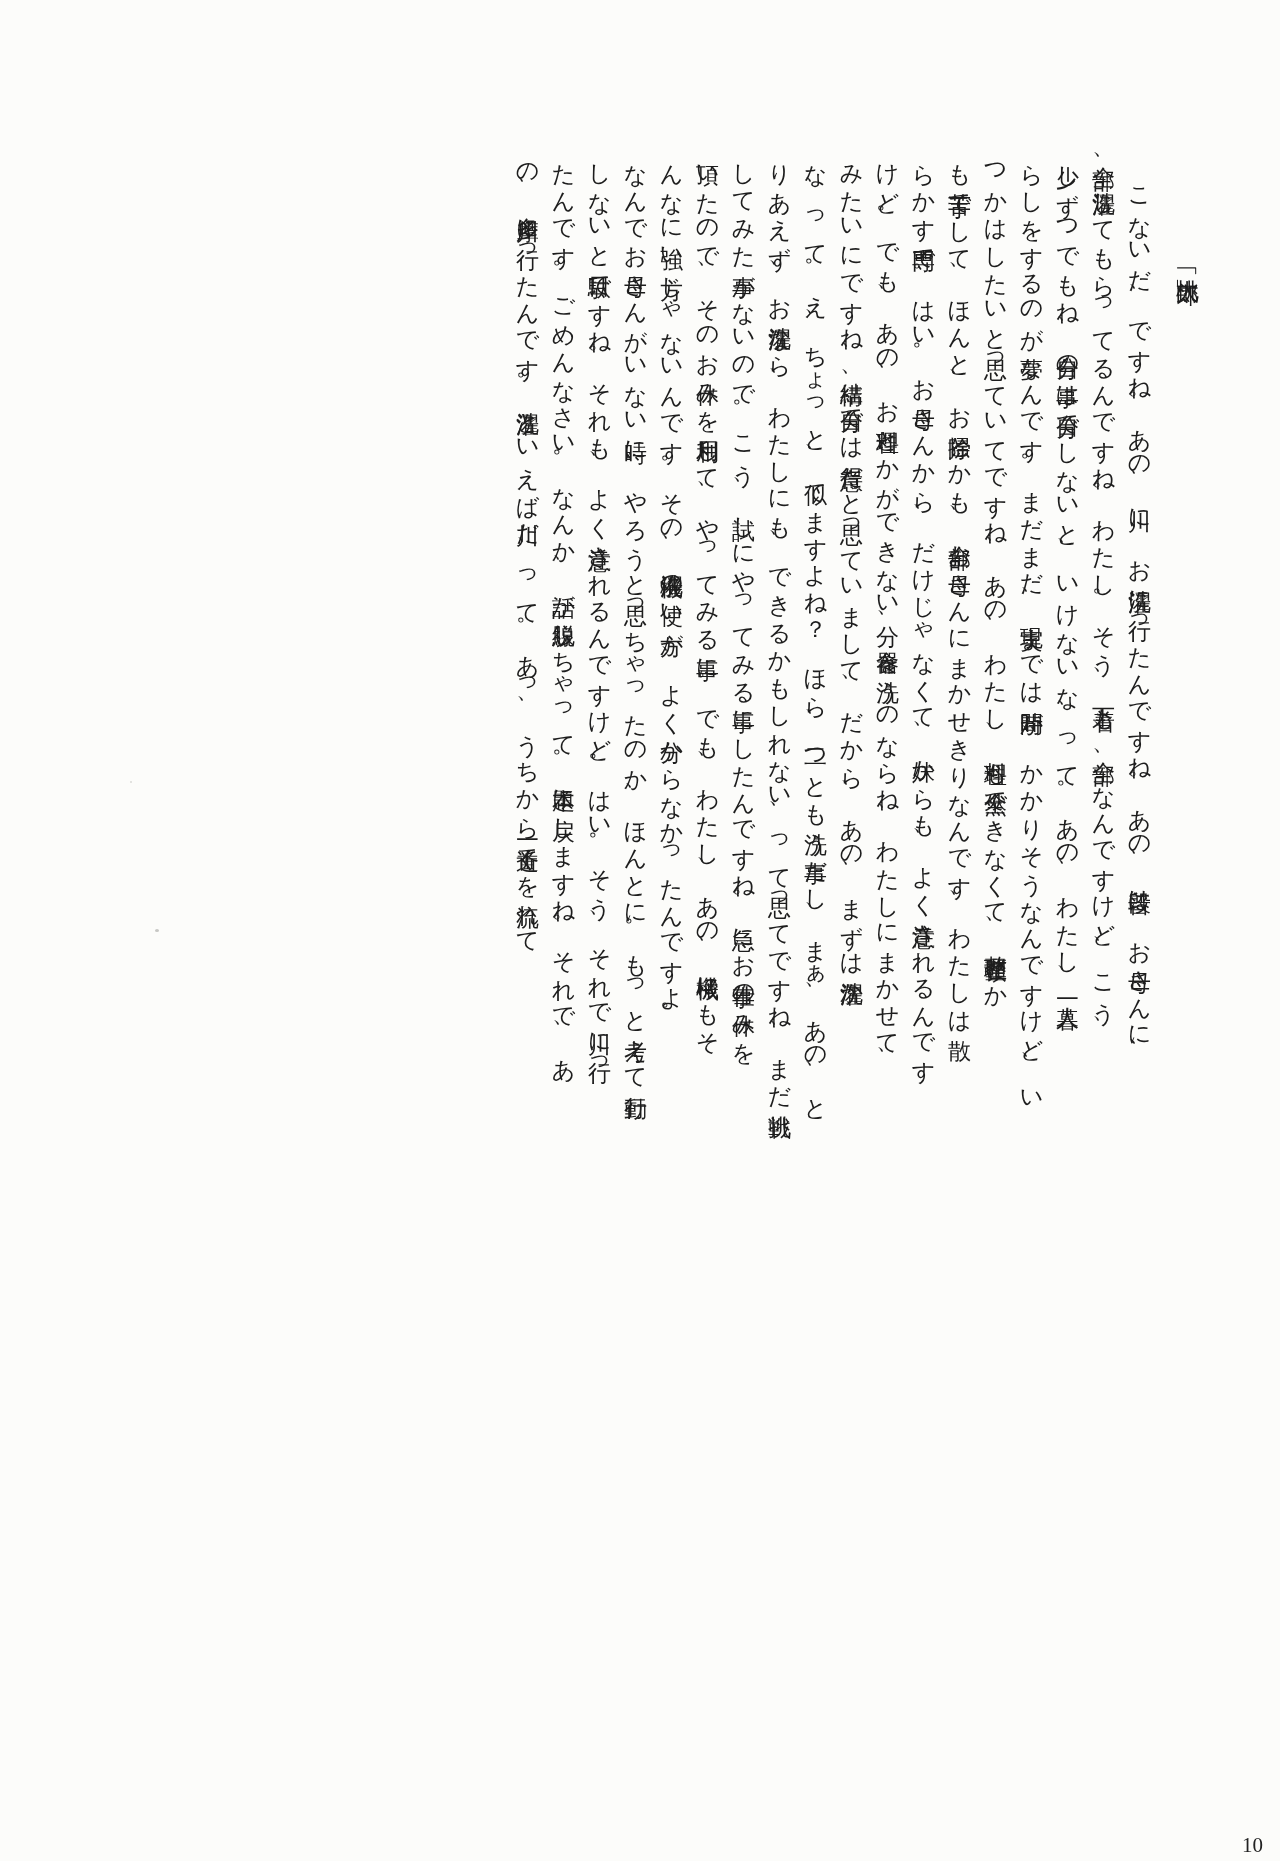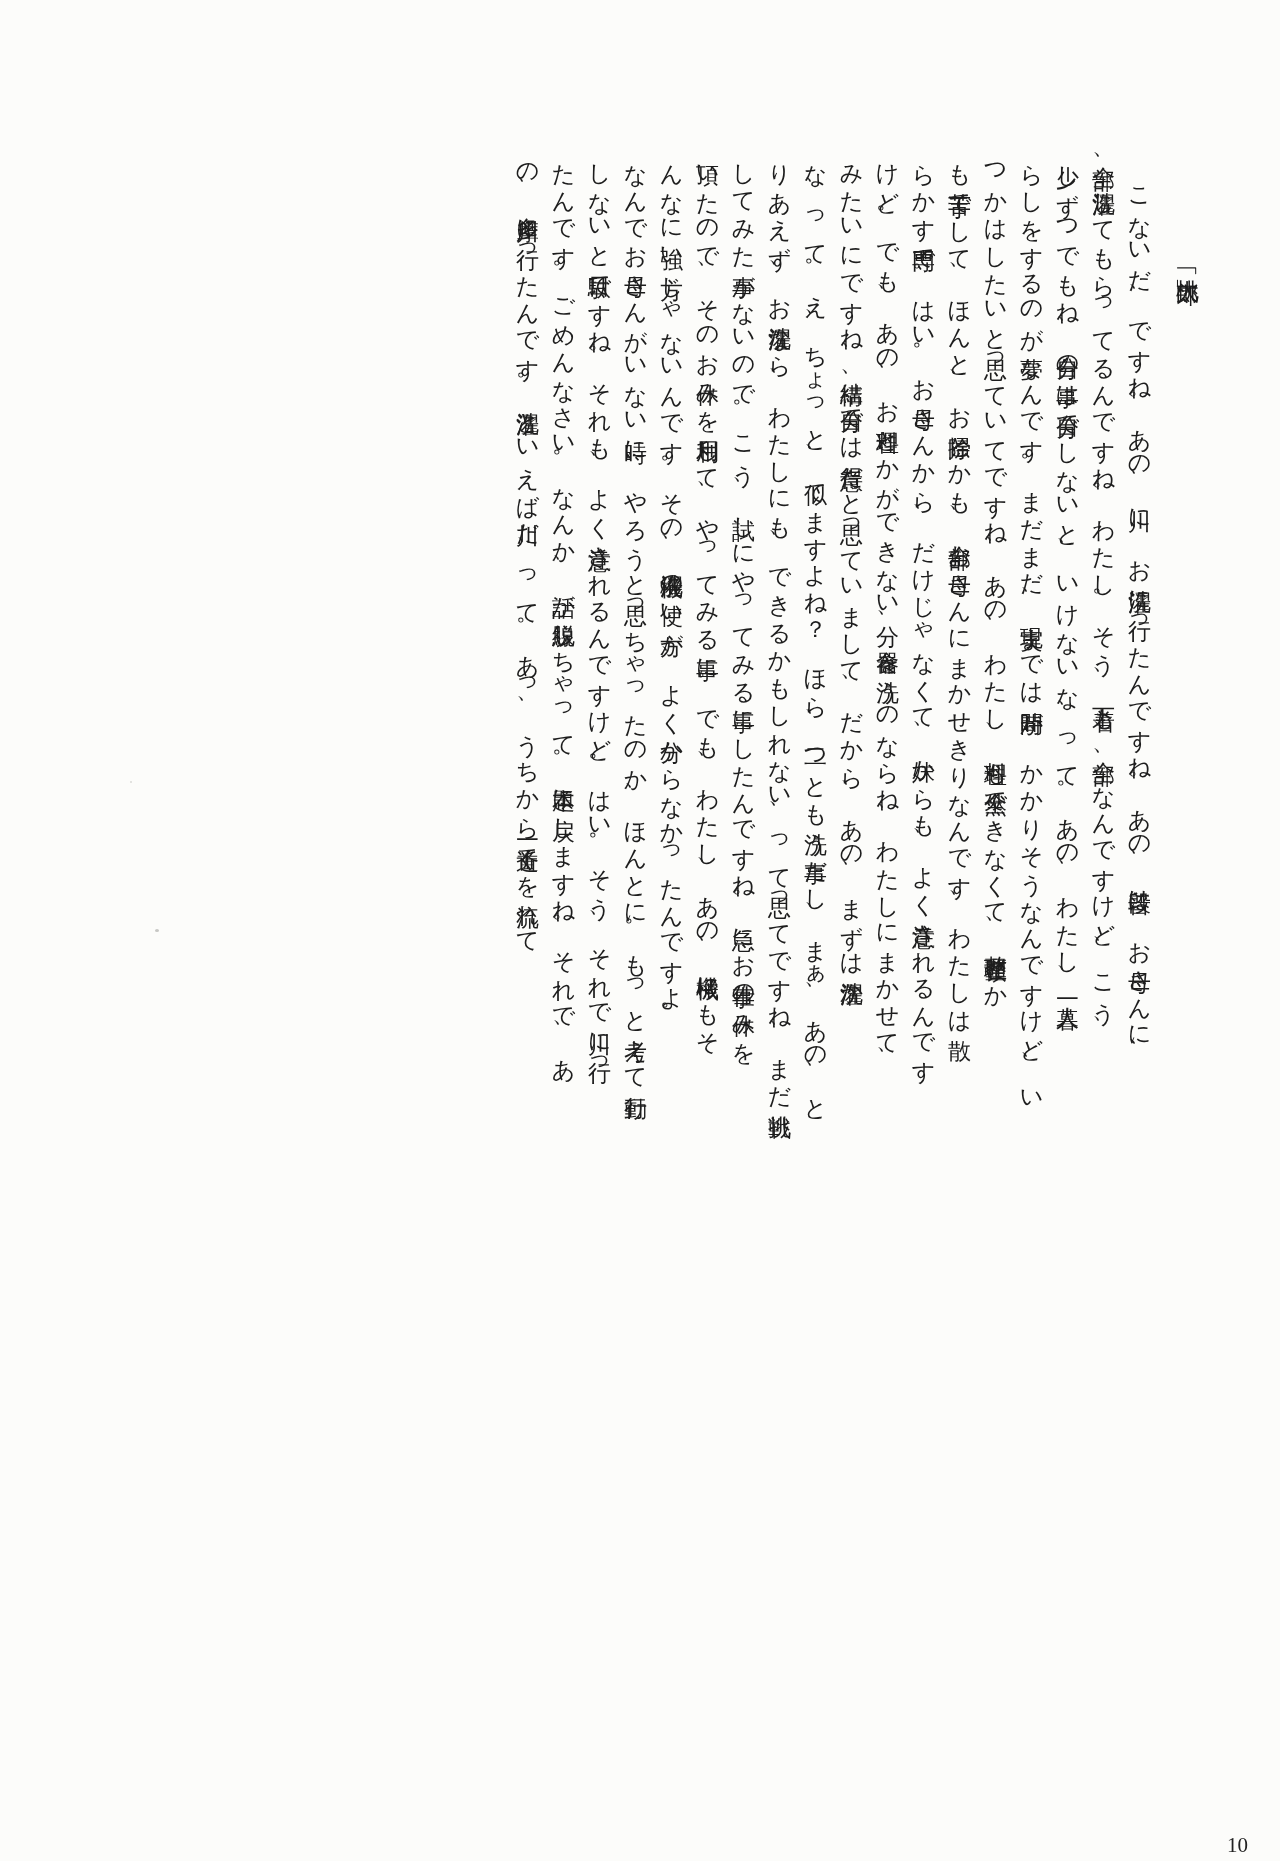--- a/index.html
+++ b/index.html
@@ -39,21 +39,21 @@
     margin: 0;
     line-height: 36px; 
     white-space: nowrap;
   }
   .tcol.indent {
     text-indent: 24px; 
   }
   .pagenum {
     position: absolute;
     top: 1833px;
-    right: 32px;
+    right: 17px;
     font-size: 21px;
     color: #222;
     font-family: "Liberation Serif", serif;
   }
   .speck {
     position: absolute;
     background: #9a9a98;
     border-radius: 50%;
     opacity: 0.55;
   }

